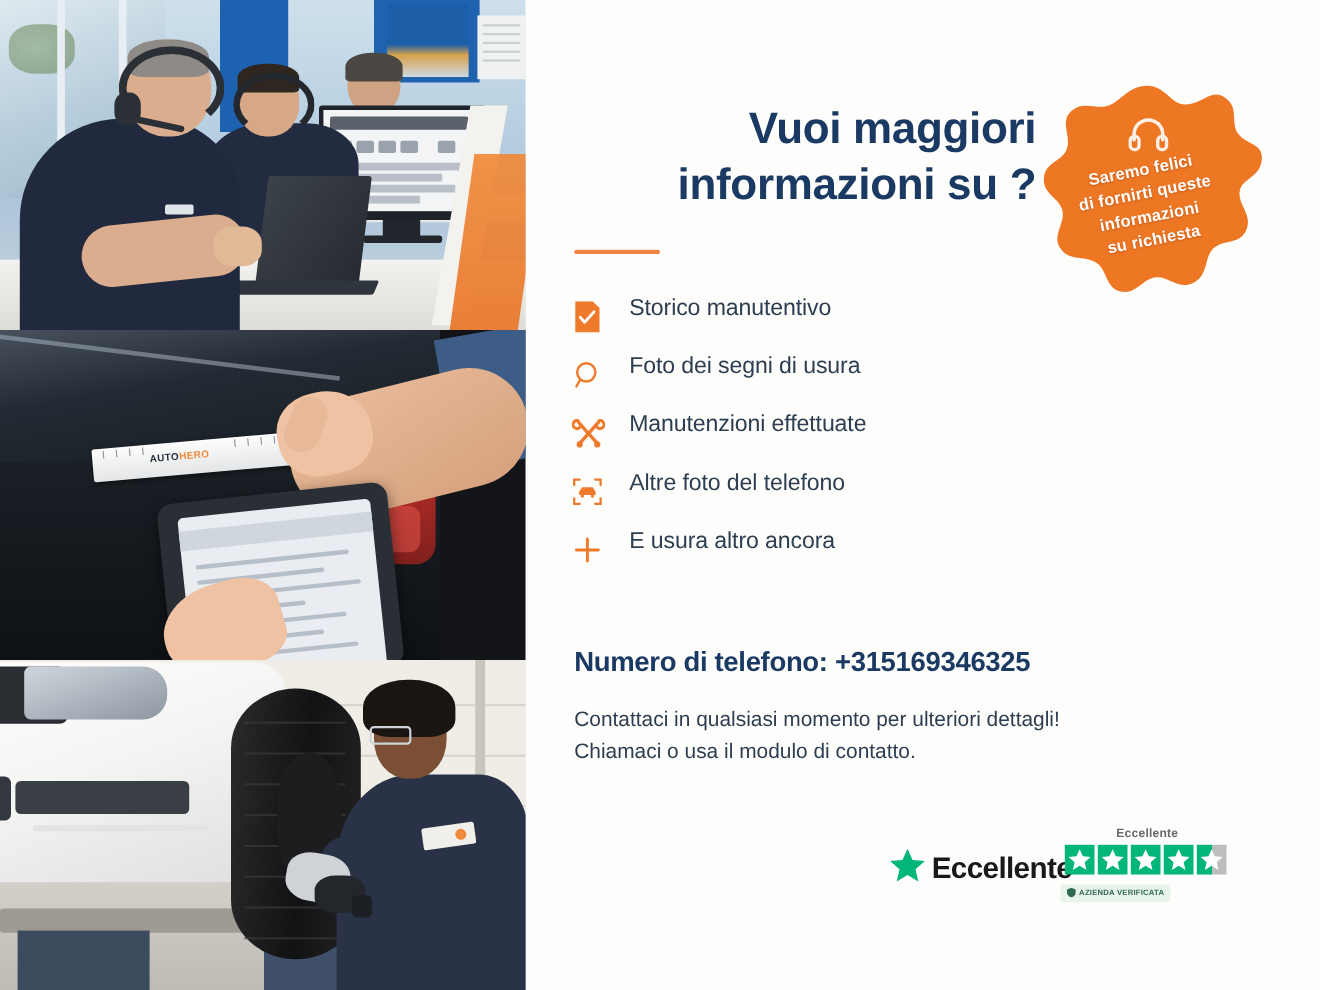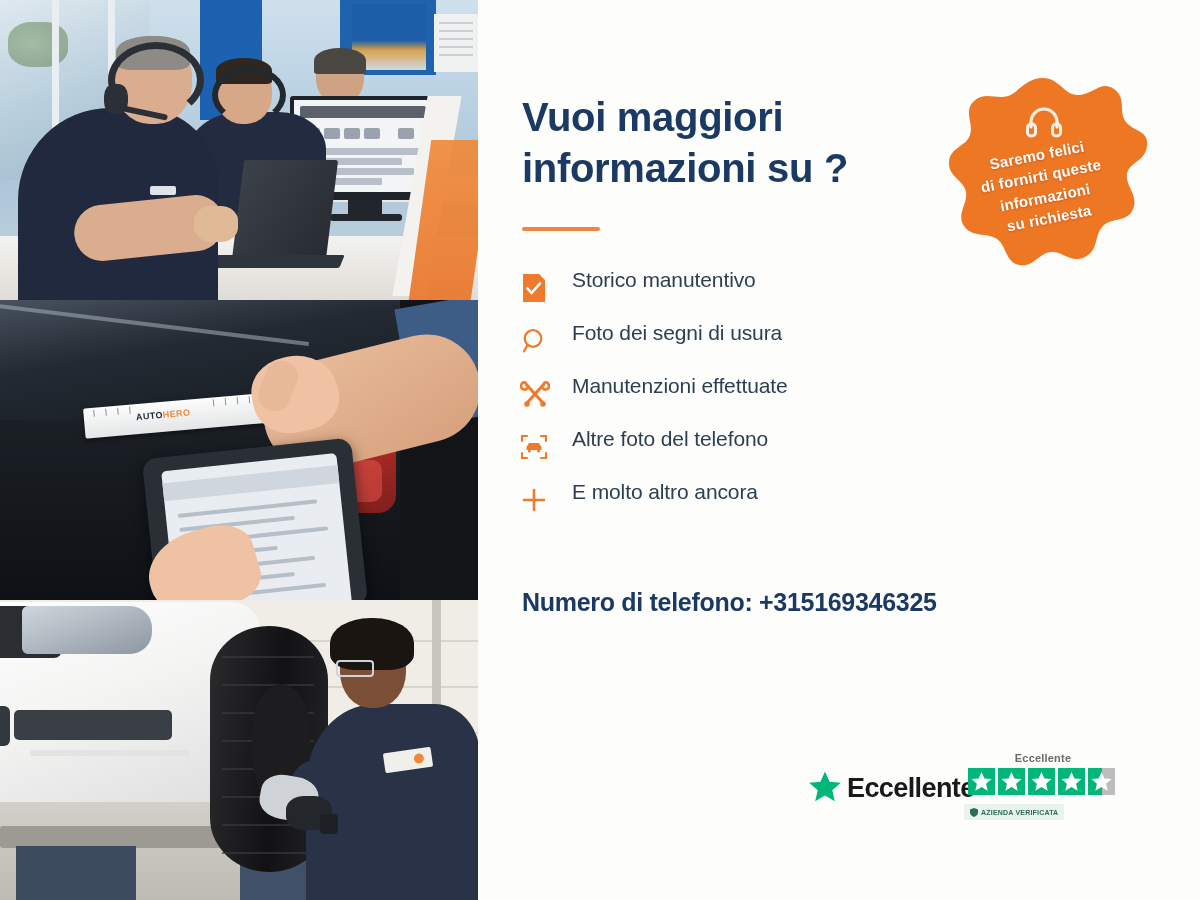--- a/index.html
+++ b/index.html
@@ -141,21 +141,21 @@
   .p3 .tech .badge i{position:absolute;left:30px;top:5px;width:10px;height:10px;background:#f08a3a;border-radius:50%;}
   .p3 .tech .arm{position:absolute;left:-10px;top:150px;width:110px;height:48px;background:#2a3247;border-radius:24px;transform:rotate(14deg);}
   .p3 .tech .glove{position:absolute;left:-40px;top:158px;width:58px;height:44px;background:#cfd2d6;border-radius:40%;transform:rotate(10deg);}
   .p3 .tech .glove2{position:absolute;left:-14px;top:178px;width:46px;height:34px;background:#23272c;border-radius:40%;}
   .p3 .tech .watch{position:absolute;left:20px;top:196px;width:18px;height:20px;background:#1c1f24;border-radius:4px;}
 
   
   .content{position:absolute;left:478px;top:0;width:722px;height:900px;background:#fdfdfb;}
 
   .headline{position:absolute;left:44px;top:92px;width:420px;
-    font-size:40px;line-height:1.28;font-weight:bold;color:#1b3a63;letter-spacing:-.3px;}
+    font-size:40px;line-height:1.28;font-weight:bold;color:#1b3a63;letter-spacing:-.3px;text-align:right;}
   .rule{position:absolute;left:44px;top:227px;width:78px;height:4px;
     background:#ef8344;border-radius:2px;}
 
   .features{position:absolute;left:42px;top:268px;width:470px;}
   .feature{position:relative;height:53px;display:flex;}
   .feature .ico{width:52px;height:40px;display:flex;align-items:center;justify-content:flex-start;
     flex:0 0 52px;}
   .feature .lbl{font-size:21px;color:#2c3e50;letter-spacing:-.1px;}
 
   .phone{position:absolute;left:44px;top:588px;width:600px;
@@ -410,26 +410,30 @@
 
       <div class="feature">
         <span class="ico">
           <svg width="28" height="28" viewBox="0 0 28 28">
             <g stroke="#ef7a2b" stroke-width="2.6" stroke-linecap="round">
               <path d="M14 4 V24"></path>
                 <path d="M4 14 H24"></path>
             </g>
           </svg>
         </span>
-        <span class="lbl">E molto altro ancora</span>
+        <span class="lbl">E usura altro ancora</span>
       </div>
     </div>
 
     <div class="phone">Numero di telefono: +315169346325</div>
 
+    <div class="sub">
+      <div>Contattaci in qualsiasi momento per ulteriori dettagli!</div>
+      <div>Chiamaci o usa il modulo di contatto.</div>
+    </div>
   </div>
 
   <div class="badge">
     <svg viewBox="0 0 210 226">
       <path fill="#ee7724" d="
         M105 6
         C122 6 126 24 141 23
         C156 22 163 8 176 17
         C189 26 180 40 188 50
         C196 60 211 58 209 74

